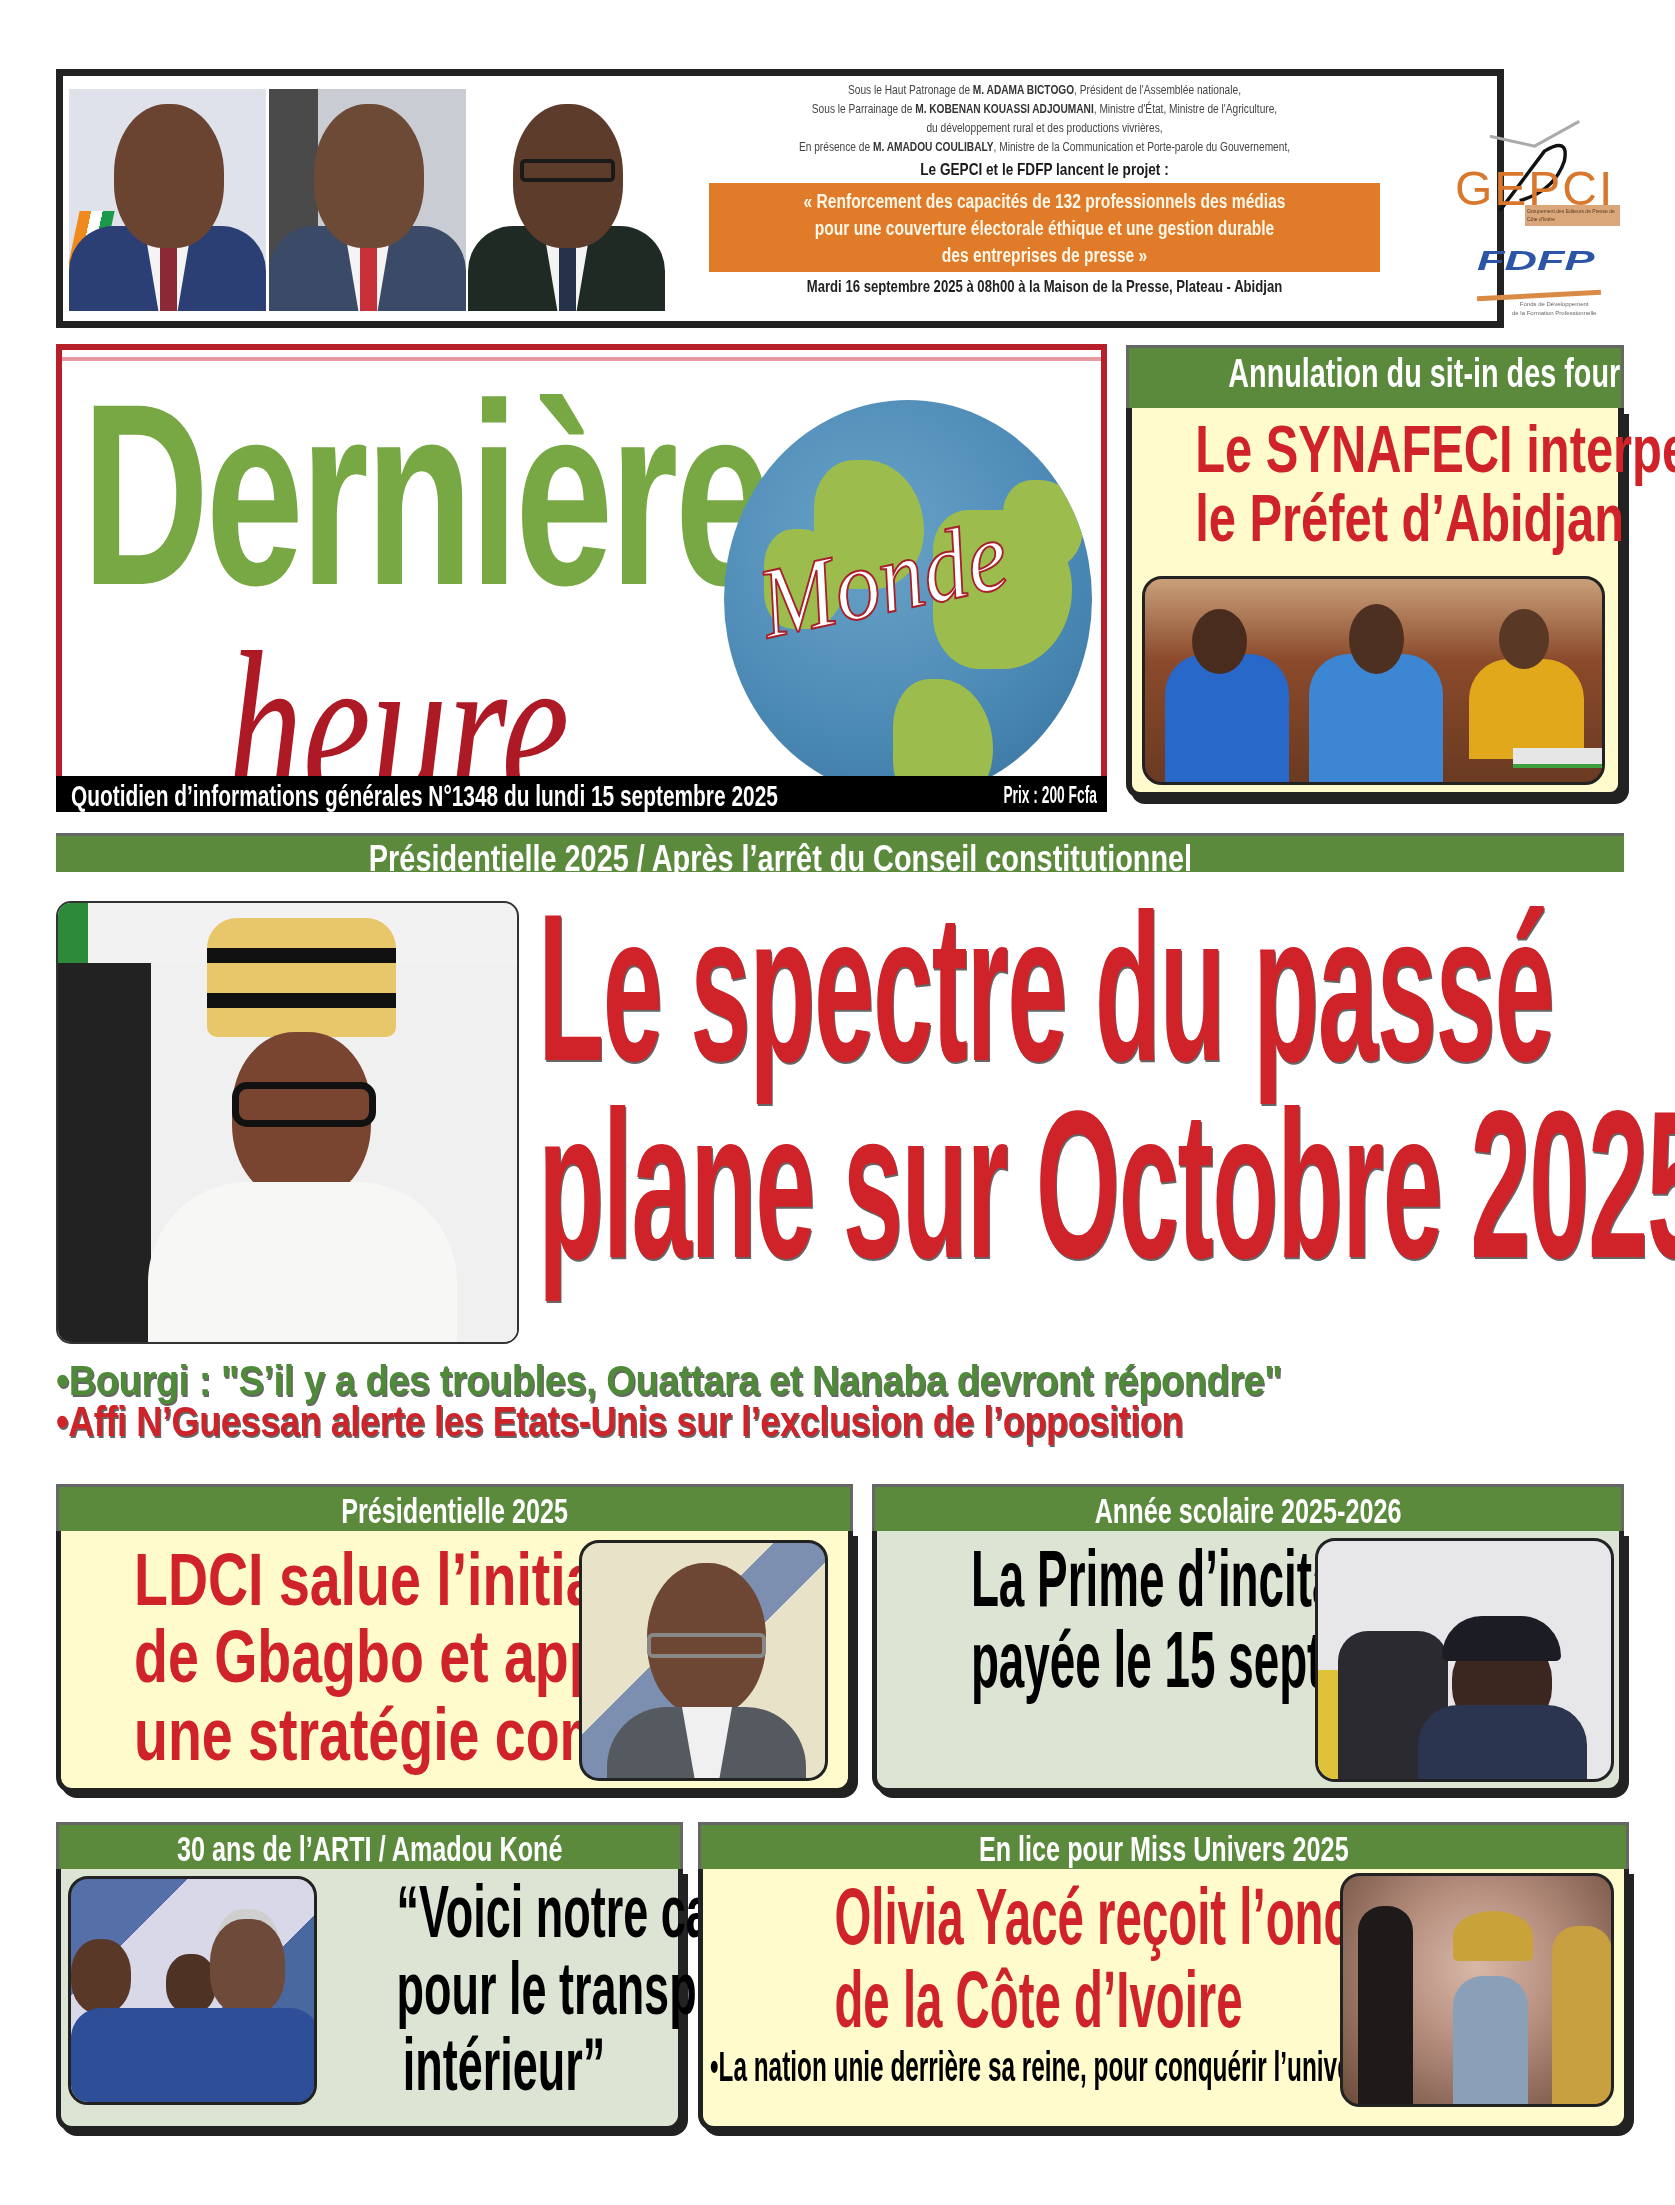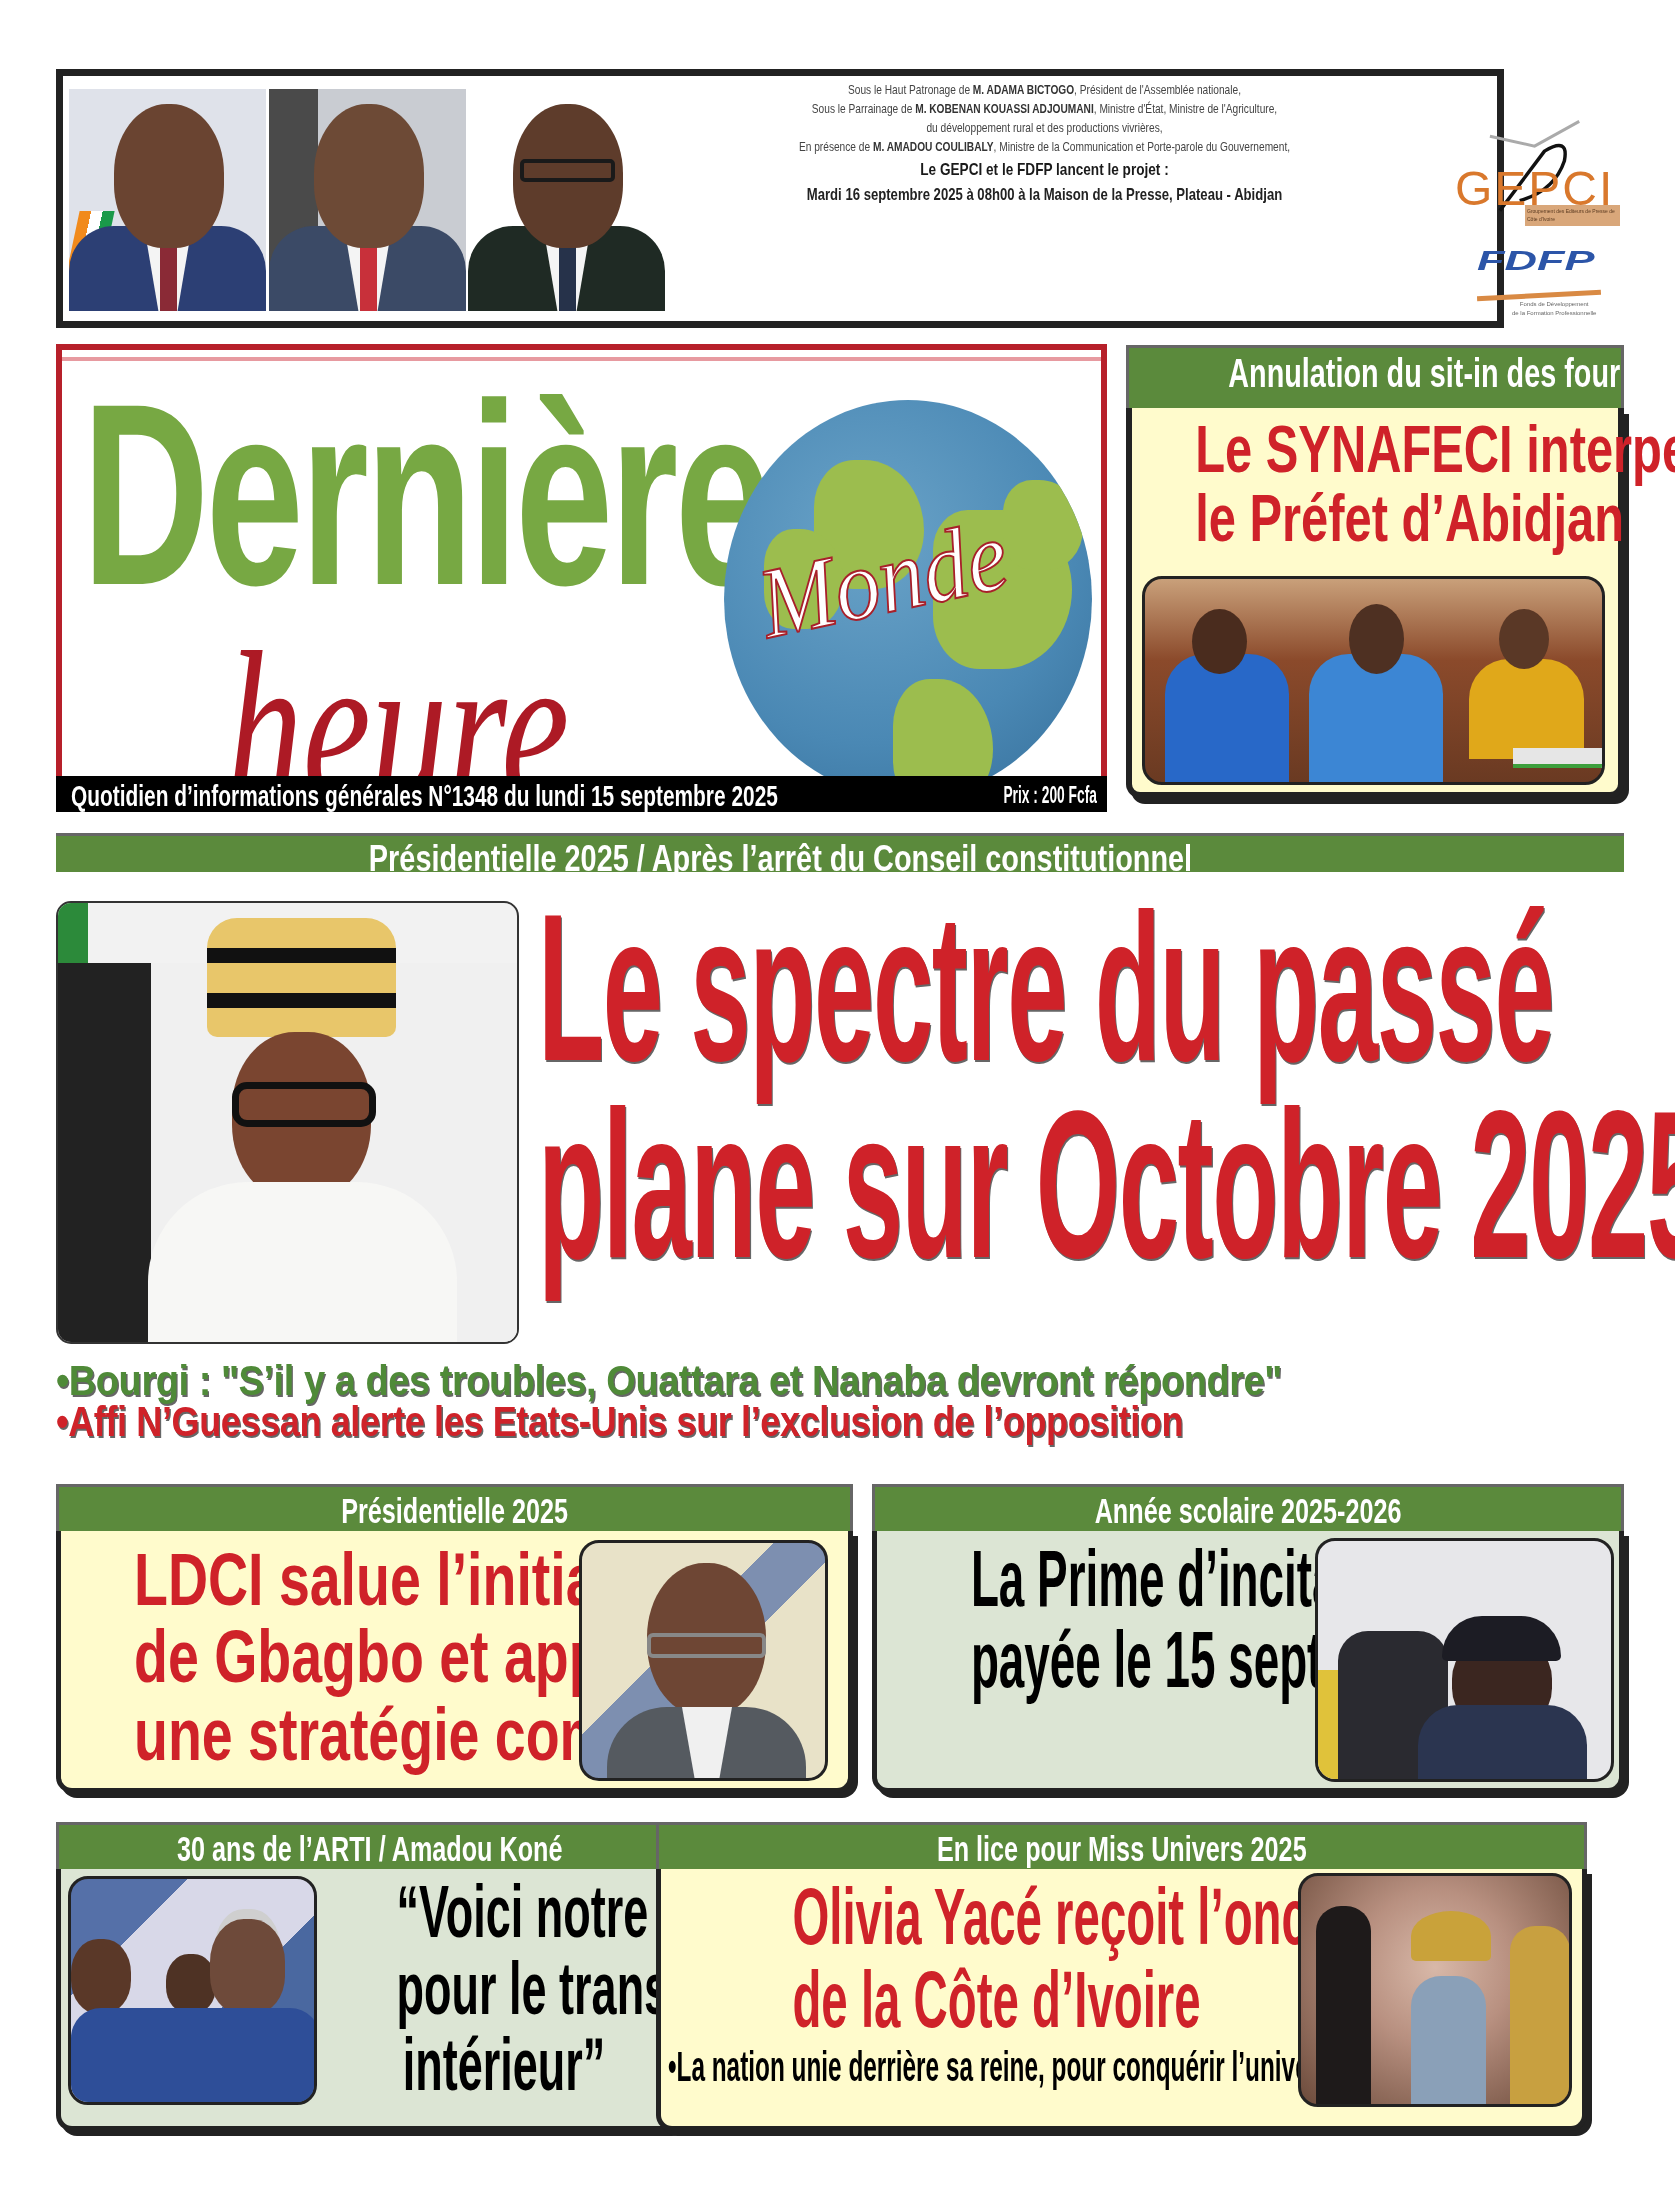--- a/index.html
+++ b/index.html
@@ -101,20 +101,25 @@
     <div class="head" style="background:#5e3c2b;"></div>
     <div class="glasses"></div>
   </div>
 
   <div class="ad-text">
     <div class="ad-line"><span>Sous le Haut Patronage de </span><b>M. ADAMA BICTOGO</b><span>, Président de l'Assemblée nationale,</span></div>
     <div class="ad-line"><span>Sous le Parrainage de </span><b>M. KOBENAN KOUASSI ADJOUMANI</b><span>, Ministre d'État, Ministre de l'Agriculture,</span></div>
     <div class="ad-line"><span>du développement rural et des productions vivrières,</span></div>
     <div class="ad-line"><span>En présence de </span><b>M. AMADOU COULIBALY</b><span>, Ministre de la Communication et Porte-parole du Gouvernement,</span></div>
     <div class="ad-launch">Le GEPCI et le FDFP lancent le projet :</div>
+    <div class="ad-orange">
+      <div>« Renforcement des capacités de 132 professionnels des médias</div>
+      <div>pour une couverture électorale éthique et une gestion durable</div>
+      <div>des entreprises de presse »</div>
+    </div>
     <div class="ad-date">Mardi 16 septembre 2025 à 08h00 à la Maison de la Presse, Plateau - Abidjan</div>
   </div>
 
   <div class="gepci">
     <svg class="abs" style="left:30px;top:5px;" width="129" height="100" viewBox="0 0 260 200">
       <path d="M20 40 L110 60 L200 10" stroke="#aaa" stroke-width="6" fill="none"></path>
       <path d="M40 190 L130 70 Q180 40 170 90 Q150 150 80 170" stroke="#111" stroke-width="7" fill="none"></path>
     </svg>
     <div class="word">GEPCI</div>
     <div class="sub">Groupement des Editeurs de Presse de Côte d'Ivoire</div>
@@ -233,21 +238,21 @@
       <div class="abs" style="left:0;top:129px;width:249px;height:100px;background:#2e4e98;border-radius:30px 30px 0 0;"></div>
     </div>
     <div class="black-head abs" style="left:264px;top:4px;width:358px;font-size:75px;text-align:center;">
       <div style="transform:scaleX(0.6);">“Voici notre cap,</div>
       <div style="transform:scaleX(0.6);">pour le transport</div>
       <div style="transform:scaleX(0.6);">intérieur”</div>
     </div>
   </div>
 </div>
 
-<div class="box" style="left:656px;top:1822px;width:931px;height:309px;">
+<div class="box" style="left:698px;top:1822px;width:931px;height:309px;">
   <div class="green-bar"><span>En lice pour Miss Univers 2025</span></div>
   <div class="panel" style="background:#fffbcc;">
     <div class="red-head abs" style="left:5px;top:7px;width:632px;font-size:79px;">
       <div style="transform:scaleX(0.6);">Olivia Yacé reçoit l’onction</div>
       <div style="transform:scaleX(0.6);">de la Côte d’Ivoire</div>
     </div>
     <div class="black-head abs" style="left:7px;top:177px;font-size:42px;">
       <div style="transform-origin:left;transform:scaleX(0.58);">•La nation unie derrière sa reine, pour conquérir l’univers</div>
     </div>
     <div class="photo" style="left:637px;top:4px;width:274px;height:234px;background:radial-gradient(circle at 50% 40%,#d8b8a8 0%,#b89080 40%,#6b4a3a 100%);">

